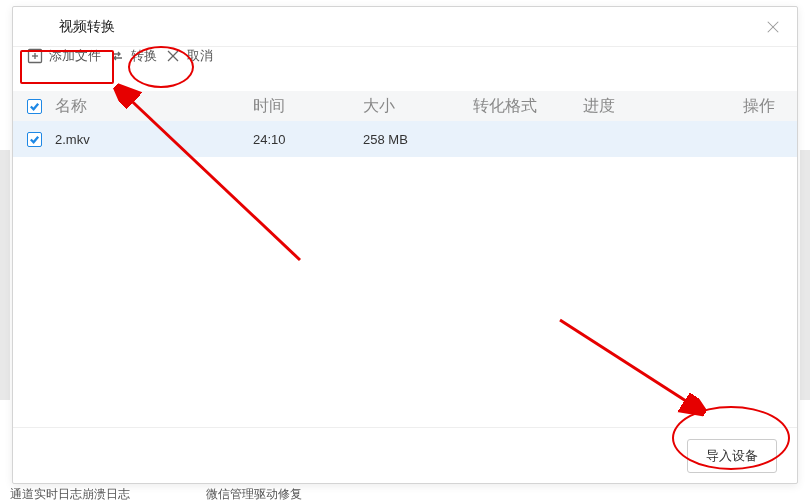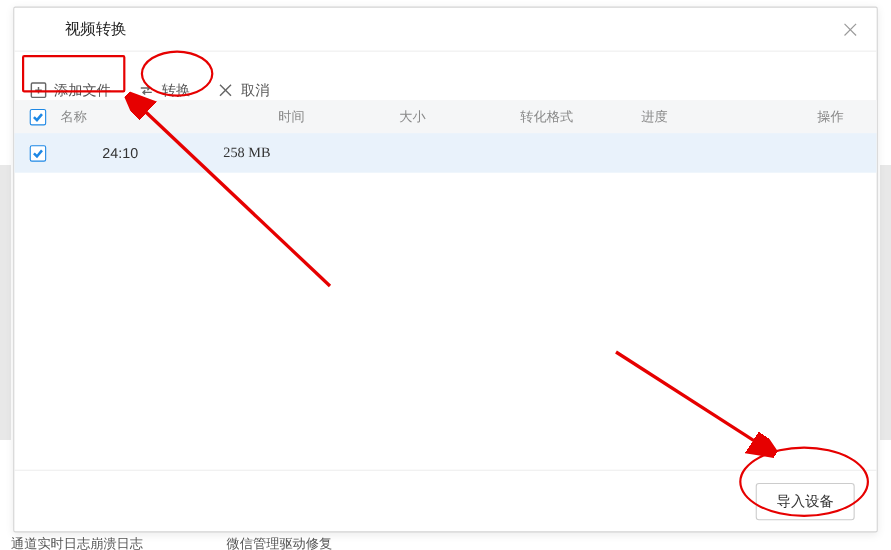--- a/index.html
+++ b/index.html
@@ -11,30 +11,30 @@
     .bg-footer { position: absolute; bottom: 0; left: 0; right: 0; height: 14px; background: #fff; display: flex; padding-left: 10px; color: #555; font-size: 12px; overflow: hidden; white-space: nowrap; }
     .bg-footer span { display: inline-block; }
     
     .dialog { position: absolute; left: 12px; right: 12px; top: 6px; bottom: 16px; background: #fff; border: 1px solid #d4d4d4; border-radius: 2px; box-shadow: 0 2px 8px rgba(0,0,0,0.08); display: flex; flex-direction: column; }
     
     .title-bar { height: 40px; display: flex; align-items: center; justify-content: space-between; padding: 0 14px; border-bottom: 1px solid #eee; }
     .title-bar .title { font-size: 14px; color: #222; margin-left: 32px; }
     .close-btn { width: 20px; height: 20px; cursor: pointer; display: flex; align-items: center; justify-content: center; }
     .close-btn svg { width: 14px; height: 14px; stroke: #999; stroke-width: 1.2; }
     
-    .toolbar { height: 44px; display: flex; align-items: flex-end; gap: 24px; padding: 0 14px; }
+    .toolbar { height: 44px; display: flex; align-items: flex-start; gap: 8px; padding: 0 14px; }
     .tool-btn { display: flex; align-items: center; gap: 6px; cursor: pointer; color: #555; font-size: 13px; }
     .tool-btn .ico { width: 16px; height: 16px; display: flex; align-items: center; justify-content: center; }
     .tool-btn .ico svg { width: 16px; height: 16px; stroke: #666; stroke-width: 1.3; fill: none; }
     
-    .table-head { height: 30px; background: #f5f6f7; display: flex; align-items: center; font-size: 12px; color: #888; padding: 0 14px; }
+    .table-head { height: 30px; background: #f5f6f7; display: flex; align-items: center; font-size: 16px; color: #888; padding: 0 14px; }
     .col-check { width: 28px; display: flex; align-items: center; }
     .col-name { width: 160px; }
     .col-time { width: 110px; margin-left: 38px; }
-    .col-size { width: 110px; font-family: Liberation Serif, serif; }
+    .col-size { width: 110px; }
     .col-format { width: 110px; }
     .col-progress { width: 160px; }
     .col-action { flex: 1; }
     
     .checkbox { width: 15px; height: 15px; border: 1.5px solid #1e88e5; border-radius: 2px; display: flex; align-items: center; justify-content: center; cursor: pointer; background: #fff; }
     .checkbox svg { width: 11px; height: 11px; stroke: #1e88e5; stroke-width: 2.5; fill: none; }
     
     .table-body { flex: 1; overflow: auto; }
     .row { height: 36px; display: flex; align-items: center; padding: 0 14px; font-size: 13px; color: #333; }
     .row.selected { background: #e9f2fb; }
@@ -123,20 +123,21 @@
 
   <div class="table-body">
     <div class="row selected">
       <div class="col-check">
         <div class="checkbox">
           <svg viewBox="0 0 12 12">
               <polyline points="2,6 5,9 10,3"></polyline>
             </svg>
         </div>
       </div>
+      <div class="col-name">2.mkv</div>
       <div class="col-time">24:10</div>
       <div class="col-size">258 MB</div>
       <div class="col-progress"></div>
       <div class="col-action"></div>
     </div>
   </div>
 
   <div class="footer">
     <button class="import-btn">导入设备</button>
   </div>

